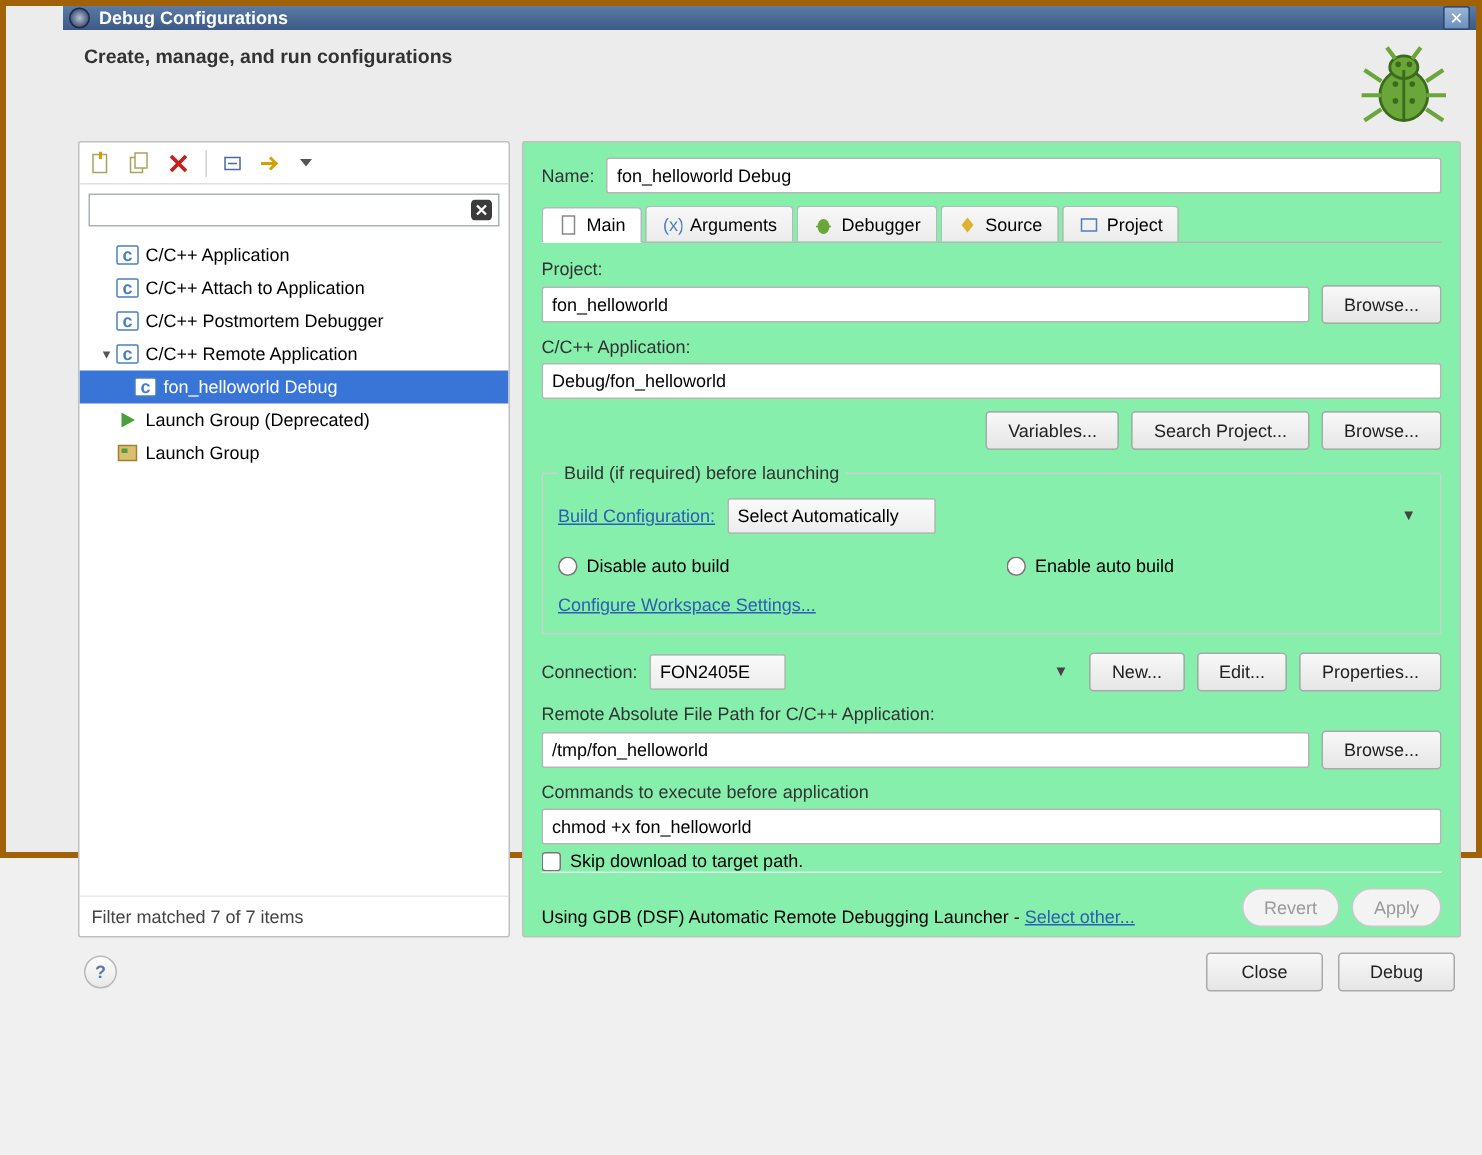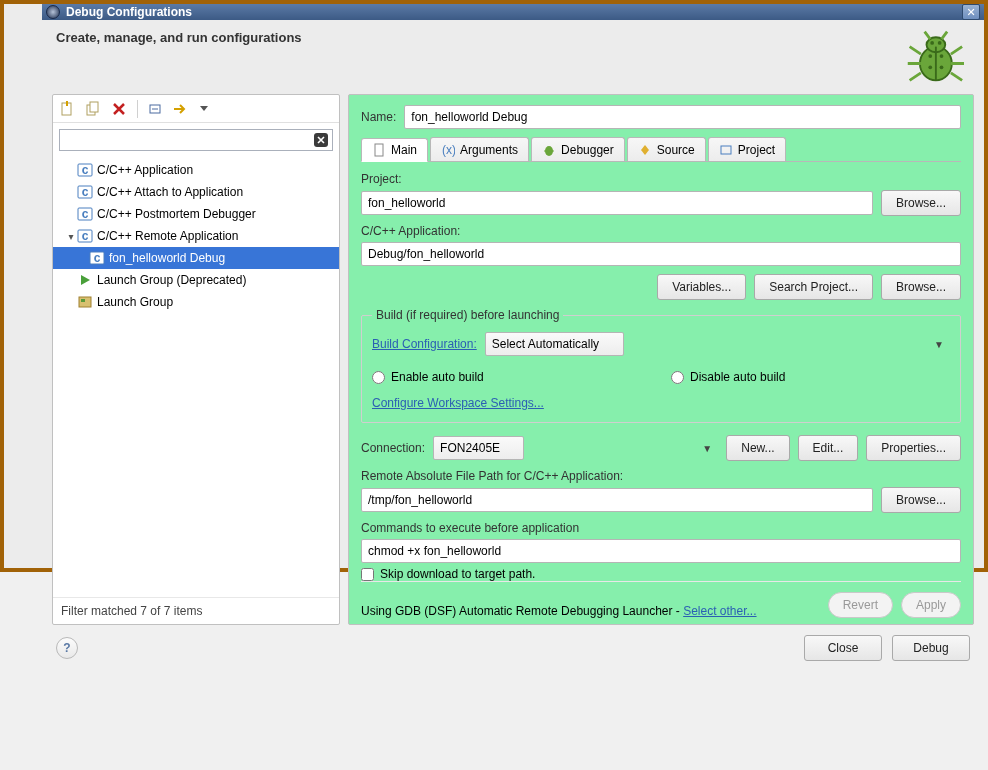--- a/index.html
+++ b/index.html
@@ -281,25 +281,25 @@
             <div class="select-wrap">
               <select class="select">
                 <option>Select Automatically</option>
               </select>
               <span class="select-arrow">▼</span>
             </div>
           </div>
           <div class="radio-grid">
             <label class="radio-row">
                 <input type="radio" name="ab" style="">
-                <span>Enable auto build</span>
+                <span>Disable auto build</span>
               </label>
             <label class="radio-row">
                 <input type="radio" name="ab" style="">
-                <span>Disable auto build</span>
+                <span>Enable auto build</span>
               </label>
             <div class="radio-row">
                 <span class="link">Configure Workspace Settings...</span>
               </div>
           </div>
         </fieldset>
 
         <div class="row">
           <label class="lab">Connection:</label>
           <div class="select-wrap" style="max-width:310px">

